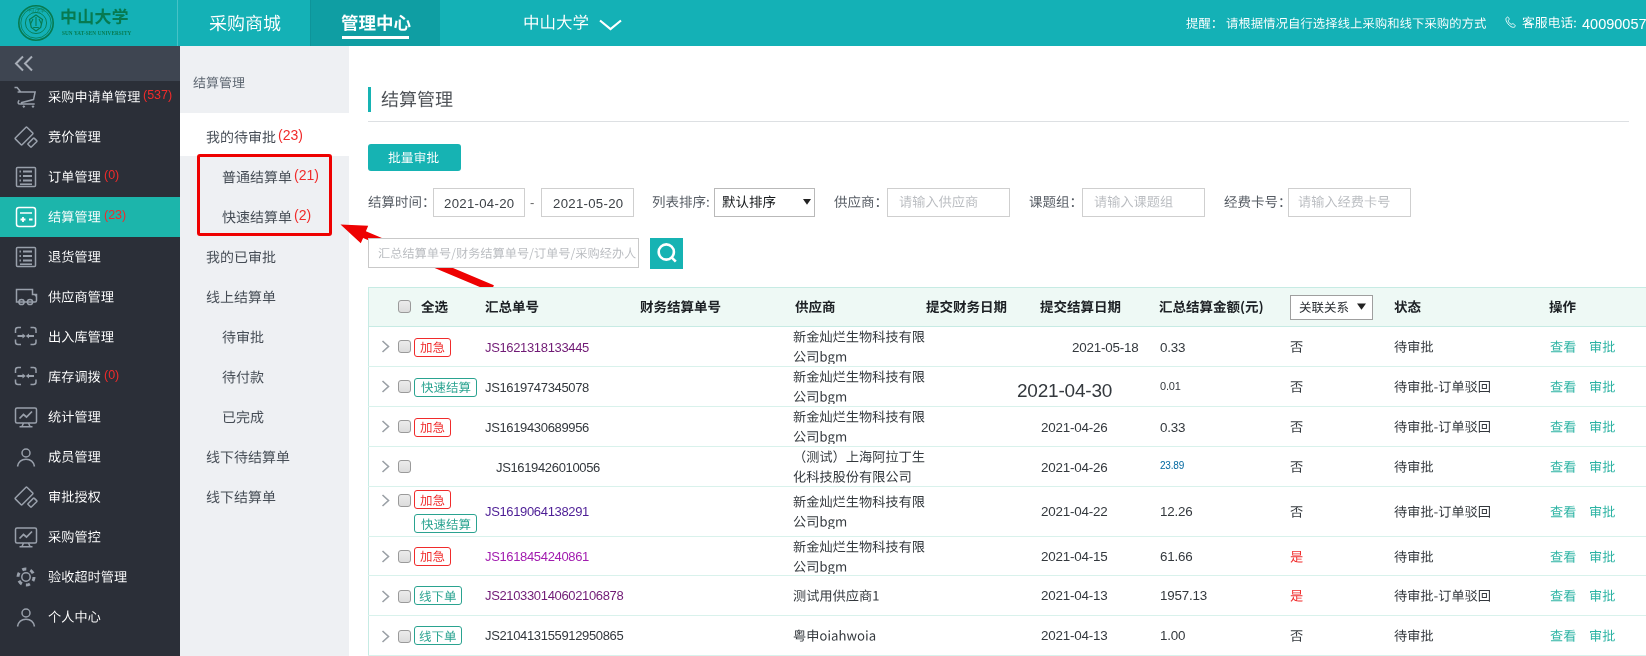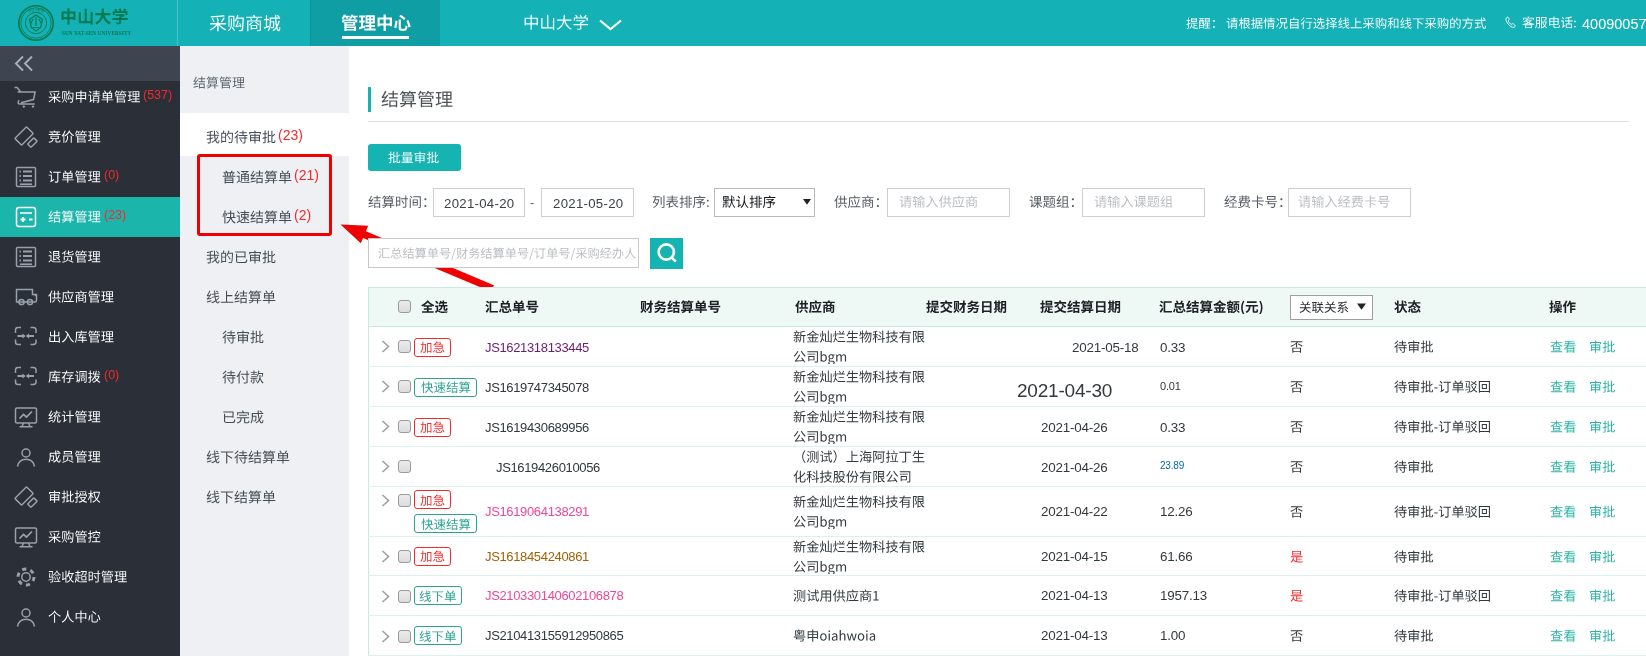--- a/index.html
+++ b/index.html
@@ -732,21 +732,21 @@
     <use href="#r103"></use>
     <use href="#r104" x="250"></use>
   </svg>
 <div style="position:absolute;left:414px;top:514px;width:63px;height:19px;border:1.5px solid #2aa390;border-radius:3px;box-sizing:border-box"></div>
 <svg class="t" style="left:420.5px;top:517.5px;width:50.0px;height:13.2px;" viewBox="0 -220 1000 265" preserveAspectRatio="none" fill="#2aa390">
     <use href="#r72"></use>
     <use href="#r73" x="250"></use>
     <use href="#r40" x="500"></use>
     <use href="#r41" x="750"></use>
   </svg>
-<div class="lt" style="left:485px;top:504px;font-size:13px;letter-spacing:-.35px;color:#ec4899">JS1619064138291</div>
+<div class="lt" style="left:485px;top:504px;font-size:13px;letter-spacing:-.35px;color:#4c1d95">JS1619064138291</div>
 <svg class="t" style="left:793.0px;top:495.1px;width:132.0px;height:14.0px;" viewBox="0 -220 2500 265" preserveAspectRatio="none" fill="#33383d">
     <use href="#r105"></use>
     <use href="#r106" x="250"></use>
     <use href="#r107" x="500"></use>
     <use href="#r108" x="750"></use>
     <use href="#r109" x="1000"></use>
     <use href="#r110" x="1250"></use>
     <use href="#r111" x="1500"></use>
     <use href="#r112" x="1750"></use>
     <use href="#r113" x="2000"></use>
@@ -785,21 +785,21 @@
 <div style="position:absolute;left:368px;top:575px;width:1278px;height:1px;background:#d9f2ec"></div>
 <svg style="position:absolute;left:381px;top:550px" width="9" height="13" viewBox="0 0 9 13" fill="none">
     <path d="M1.5 1 L7.5 6.5 L1.5 12" stroke="#9aa0a6" stroke-width="1.6"></path>
   </svg>
 <div style="position:absolute;left:398px;top:550px;width:13px;height:13px;background:linear-gradient(#ececec,#dcdcdc);border:1px solid #9a9a9a;border-radius:3px;box-sizing:border-box"></div>
 <div style="position:absolute;left:414px;top:547px;width:37px;height:19px;border:1.5px solid #f02b2b;border-radius:3px;box-sizing:border-box"></div>
 <svg class="t" style="left:420.0px;top:550.0px;width:25.0px;height:13.2px;" viewBox="0 -220 500 265" preserveAspectRatio="none" fill="#f02b2b">
     <use href="#r103"></use>
     <use href="#r104" x="250"></use>
   </svg>
-<div class="lt" style="left:485px;top:549px;font-size:13px;letter-spacing:-.35px;color:#a16207">JS1618454240861</div>
+<div class="lt" style="left:485px;top:549px;font-size:13px;letter-spacing:-.35px;color:#a21caf">JS1618454240861</div>
 <svg class="t" style="left:793.0px;top:539.6px;width:132.0px;height:14.0px;" viewBox="0 -220 2500 265" preserveAspectRatio="none" fill="#33383d">
     <use href="#r105"></use>
     <use href="#r106" x="250"></use>
     <use href="#r107" x="500"></use>
     <use href="#r108" x="750"></use>
     <use href="#r109" x="1000"></use>
     <use href="#r110" x="1250"></use>
     <use href="#r111" x="1500"></use>
     <use href="#r112" x="1750"></use>
     <use href="#r113" x="2000"></use>
@@ -834,21 +834,21 @@
 <svg style="position:absolute;left:381px;top:590px" width="9" height="13" viewBox="0 0 9 13" fill="none">
     <path d="M1.5 1 L7.5 6.5 L1.5 12" stroke="#9aa0a6" stroke-width="1.6"></path>
   </svg>
 <div style="position:absolute;left:398px;top:590px;width:13px;height:13px;background:linear-gradient(#ececec,#dcdcdc);border:1px solid #9a9a9a;border-radius:3px;box-sizing:border-box"></div>
 <div style="position:absolute;left:414px;top:586px;width:48px;height:19px;border:1.5px solid #2aa390;border-radius:3px;box-sizing:border-box"></div>
 <svg class="t" style="left:419.2px;top:589.5px;width:37.5px;height:13.2px;" viewBox="0 -220 750 265" preserveAspectRatio="none" fill="#2aa390">
     <use href="#r21"></use>
     <use href="#r24" x="250"></use>
     <use href="#r34" x="500"></use>
   </svg>
-<div class="lt" style="left:485px;top:588px;font-size:13px;letter-spacing:-.35px;color:#ec4899">JS210330140602106878</div>
+<div class="lt" style="left:485px;top:588px;font-size:13px;letter-spacing:-.35px;color:#701a75">JS210330140602106878</div>
 <svg class="t" style="left:793.0px;top:589.1px;width:86.5px;height:14.0px;" viewBox="0 -220 1639 265" preserveAspectRatio="none" fill="#33383d">
     <use href="#r127"></use>
     <use href="#r128" x="250"></use>
     <use href="#r138" x="500"></use>
     <use href="#r44" x="750"></use>
     <use href="#r45" x="1000"></use>
     <use href="#r2" x="1250"></use>
     <use href="#r139" x="1500"></use>
   </svg>
 <div class="lt" style="left:1041px;top:588px;font-size:13.4px;letter-spacing:-.2px;color:#33383d">2021-04-13</div>

